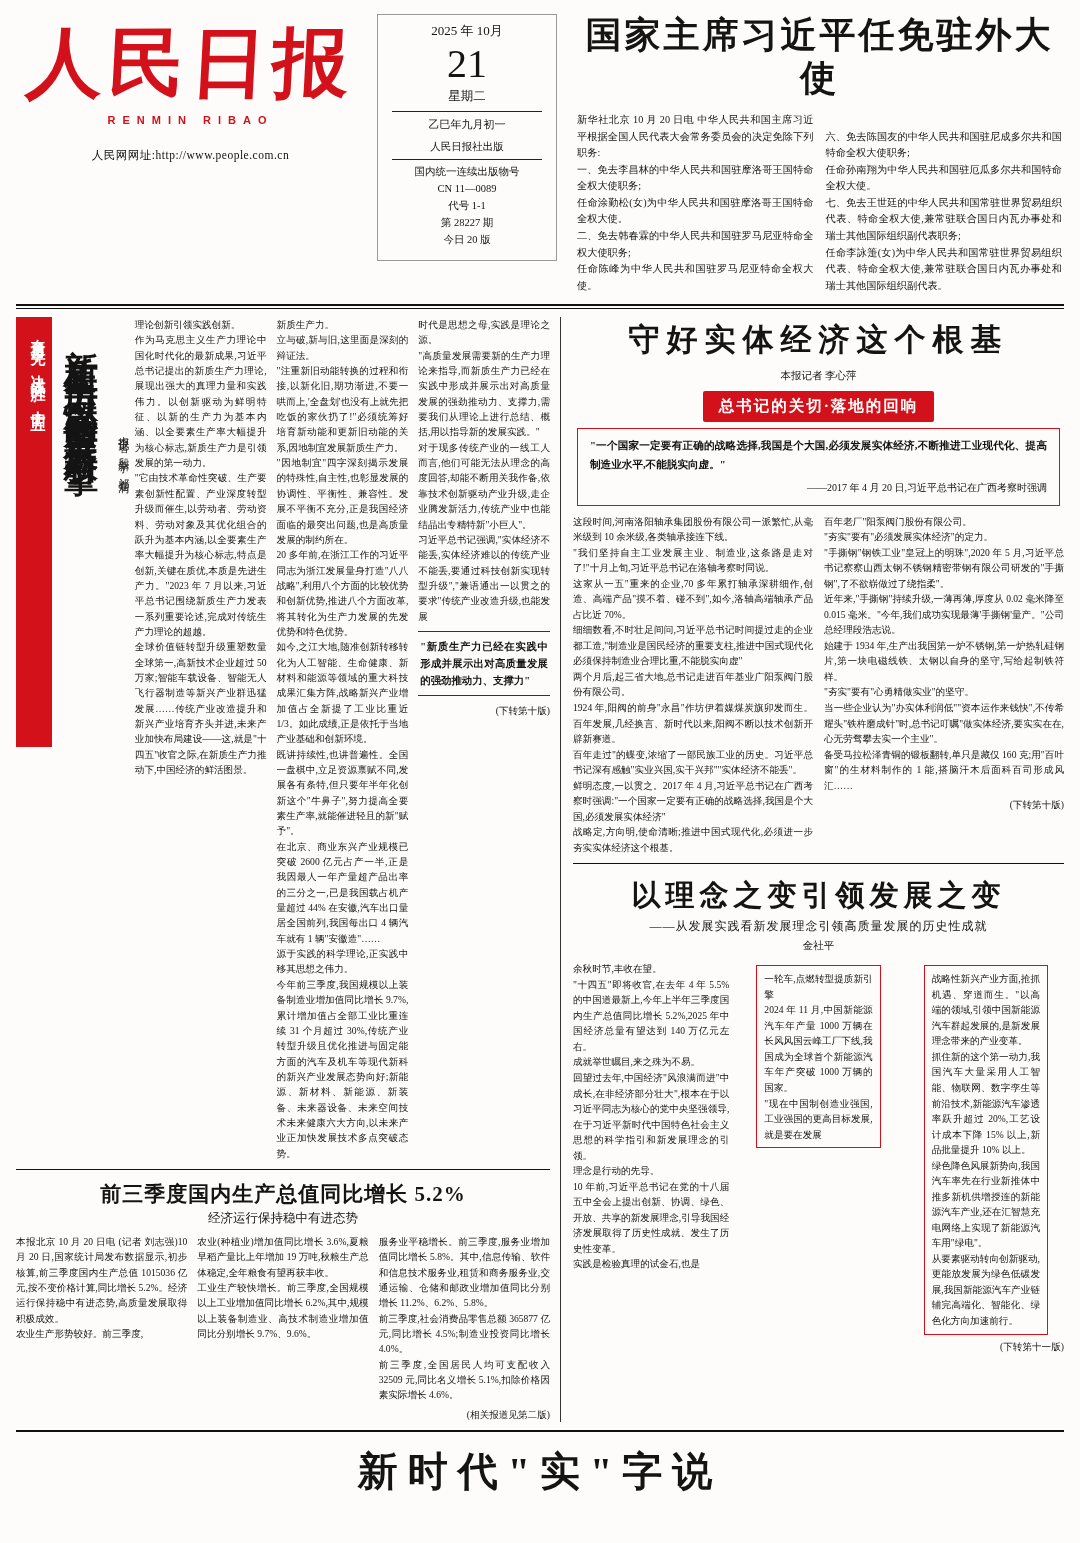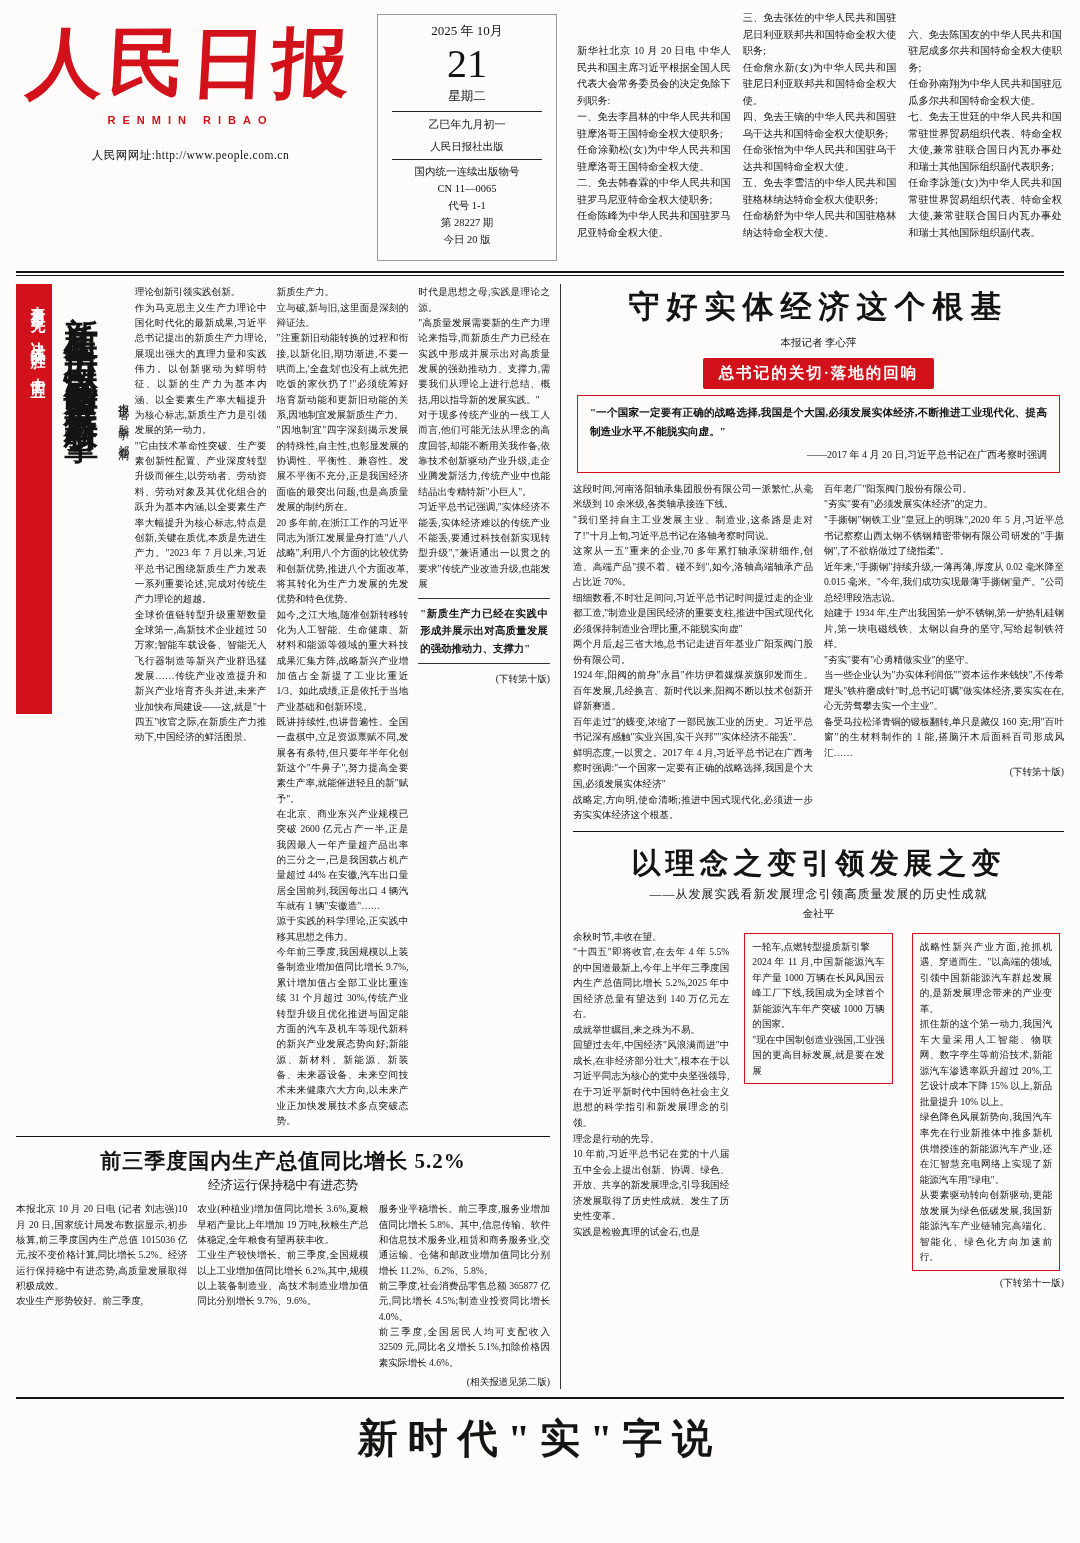--- a/index.html
+++ b/index.html
@@ -90,21 +90,21 @@
   .banner-wrap{text-align:center;margin:2px 0 6px;}
   .quote-box{
     border:1px solid #d2111a;padding:8px 12px;font-size:10.6px;line-height:1.75;
     font-weight:bold;color:#111;margin:0 4px 8px 4px;text-align:justify;
   }
   .quote-src{text-align:right;font-weight:normal;font-size:10px;margin-top:5px;}
   .rcols{display:flex;gap:11px;font-size:9.6px;line-height:1.62;text-align:justify;}
   .rcols > div{flex:1;}
   .r-title2{font-size:29px;font-weight:bold;text-align:center;letter-spacing:5px;margin:12px 0 2px;}
   .r-sub2{font-size:12px;text-align:center;margin-bottom:4px;letter-spacing:1px;}
-  .redbox{border:1.5px solid #d2111a;padding:5px 7px;margin:4px 4px;}
+  .redbox{border:1.5px solid #d2111a;padding:5px 7px;margin:4px 16px;}
 
   
   .feature{padding:4px 16px 14px 16px;box-sizing:border-box;}
   .f-title{font-size:40px;font-weight:bold;text-align:center;letter-spacing:10px;margin:8px 0 2px;}
 </style>
 </head>
 <body>
 
 <div class="page">
 
@@ -117,39 +117,34 @@
 
     <div class="date-block">
       <div class="date-ym">2025 年 10月</div>
       <div class="date-day">21</div>
       <div class="date-week">星期二</div>
       <div class="hline"></div>
       <div class="date-lunar">乙巳年九月初一</div>
       <div class="date-meta">人民日报社出版</div>
       <div class="hline"></div>
       <div class="date-meta">国内统一连续出版物号</div>
-      <div class="date-meta">CN 11—0065</div>
+      <div class="date-meta">CN 11—0089</div>
       <div class="date-meta">代号 1-1</div>
       <div class="date-meta">第 28227 期</div>
       <div class="date-meta">今日 20 版</div>
     </div>
 
     <div class="head-news">
+      <div class="head-title">国家主席习近平任免驻外大使</div>
       <div class="head-cols">
         <div style="white-space:pre-line">新华社北京 10 月 20 日电 中华人民共和国主席习近平根据全国人民代表大会常务委员会的决定免除下列职务:
 一、免去李昌林的中华人民共和国驻摩洛哥王国特命全权大使职务;
 任命涂勤松(女)为中华人民共和国驻摩洛哥王国特命全权大使。
 二、免去韩春霖的中华人民共和国驻罗马尼亚特命全权大使职务;
 任命陈峰为中华人民共和国驻罗马尼亚特命全权大使。</div>
-        <div style="white-space:pre-line">三、免去张佐的中华人民共和国驻尼日利亚联邦共和国特命全权大使职务;
-任命詹永新(女)为中华人民共和国驻尼日利亚联邦共和国特命全权大使。
-四、免去王镝的中华人民共和国驻乌干达共和国特命全权大使职务;
-任命张怡为中华人民共和国驻乌干达共和国特命全权大使。
-五、免去李雪洁的中华人民共和国驻格林纳达特命全权大使职务;
-任命杨舒为中华人民共和国驻格林纳达特命全权大使。</div>
         <div style="white-space:pre-line">六、免去陈国友的中华人民共和国驻尼成多尔共和国特命全权大使职务;
 任命孙南翔为中华人民共和国驻厄瓜多尔共和国特命全权大使。
 七、免去王世廷的中华人民共和国常驻世界贸易组织代表、特命全权大使,兼常驻联合国日内瓦办事处和瑞士其他国际组织副代表职务;
 任命李詠箑(女)为中华人民共和国常驻世界贸易组织代表、特命全权大使,兼常驻联合国日内瓦办事处和瑞士其他国际组织副代表。</div>
       </div>
     </div>
   </div>
 
   <div class="rule-thick"></div>
   <div class="rule-thin"></div>

